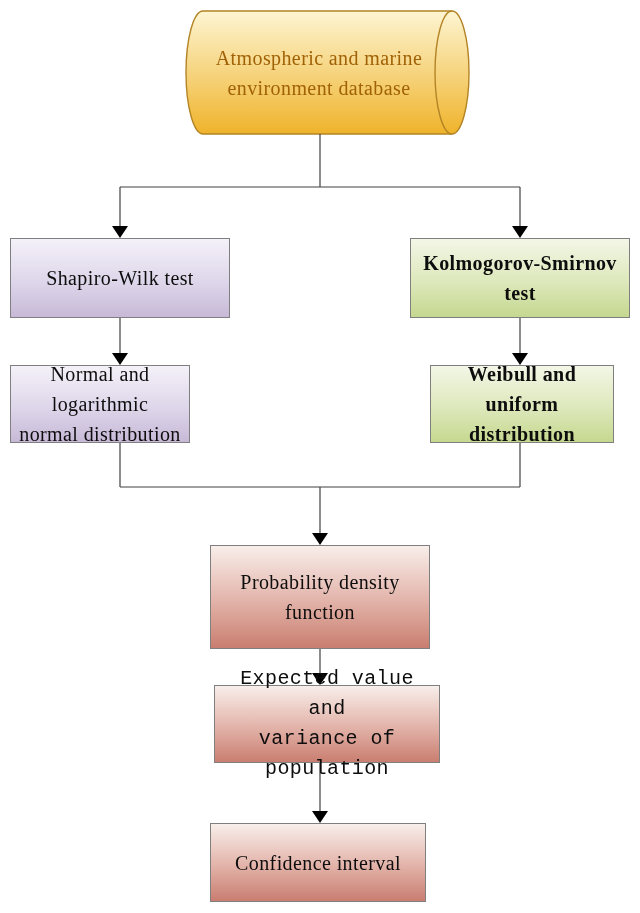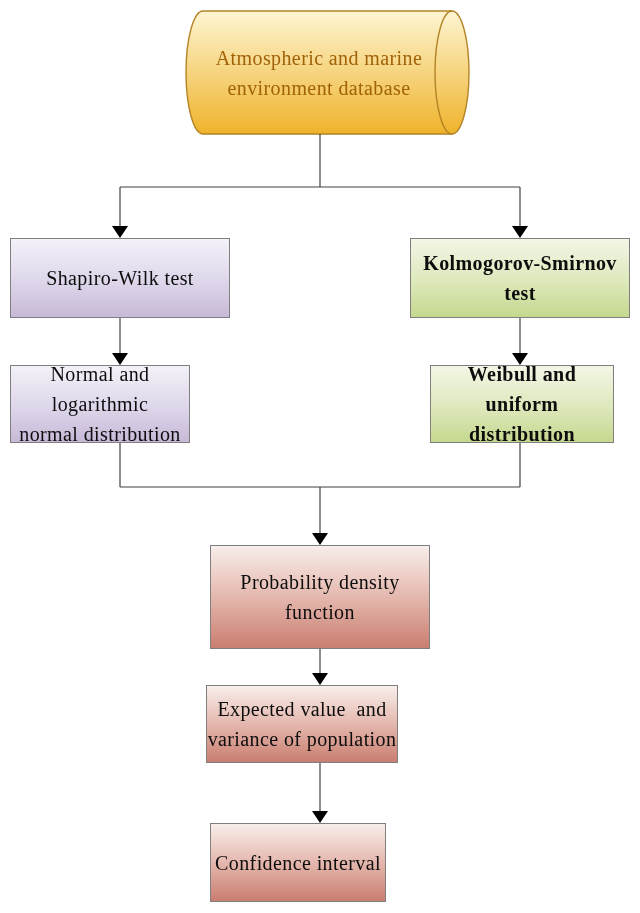--- a/index.html
+++ b/index.html
@@ -46,22 +46,22 @@
     line-height: 30px;
     letter-spacing: 0.4px;
     color: #a16207;
   }
   
   .pos-shapiro    { left: 10px;  top: 238px; width: 220px; height: 80px; text-align: right; }
   .pos-kolmogorov { left: 410px; top: 238px; width: 220px; height: 80px; }
   .pos-normal     { left: 10px;  top: 365px; width: 180px; height: 78px; }
   .pos-weibull    { left: 410px; top: 365px; width: 184px; height: 78px; margin-left: 20px; }
   .pos-pdf        { left: 210px; top: 545px; width: 220px; height: 104px; }
-  .pos-expected   { left: 206px; top: 685px; width: 192px; height: 78px; }
-  .pos-confidence { left: 210px; top: 823px; width: 176px; height: 79px; }
+  .pos-expected   { left: 214px; top: 685px; width: 226px; height: 78px; font-family: Liberation Mono, monospace; }
+  .pos-confidence { left: 210px; top: 823px; width: 216px; height: 79px; }
 </style>
 </head>
 <body>
 
 <div class="canvas">
 
   <svg class="layer" viewBox="0 0 640 913">
     <defs>
       <linearGradient id="cylGrad" x1="0" y1="0" x2="0" y2="1">
         <stop offset="0" stop-color="#fdf5d2"></stop>

